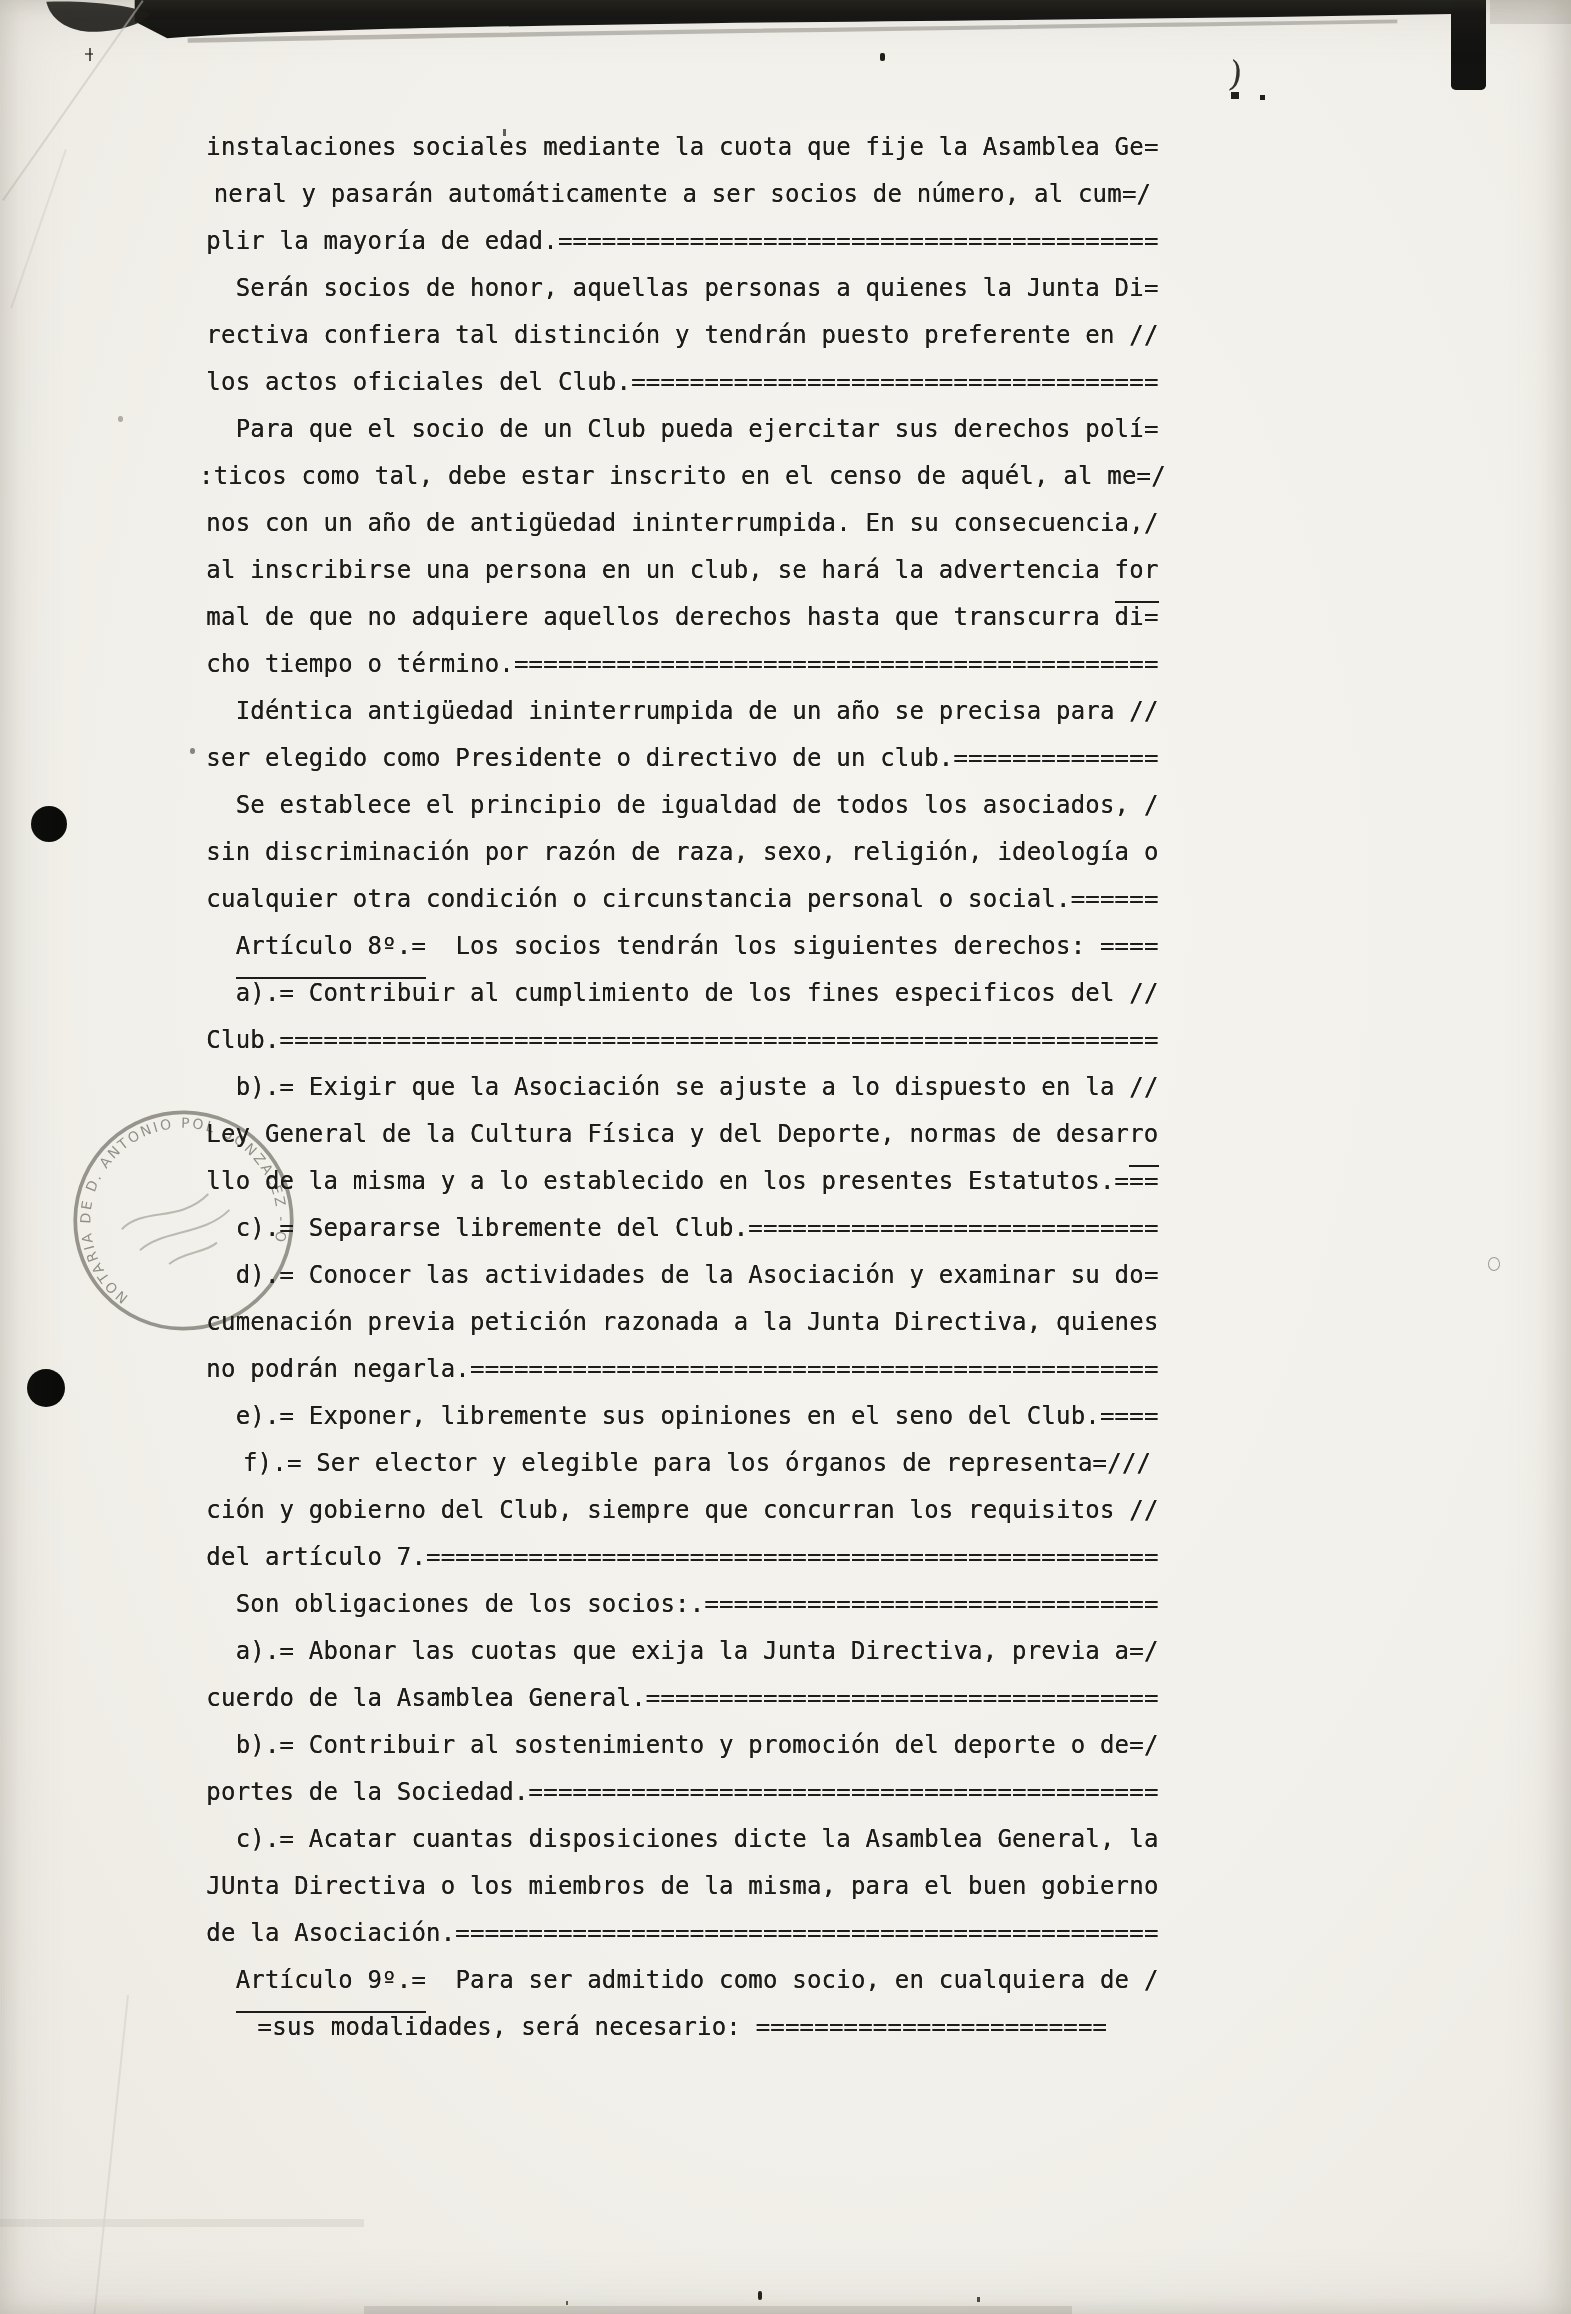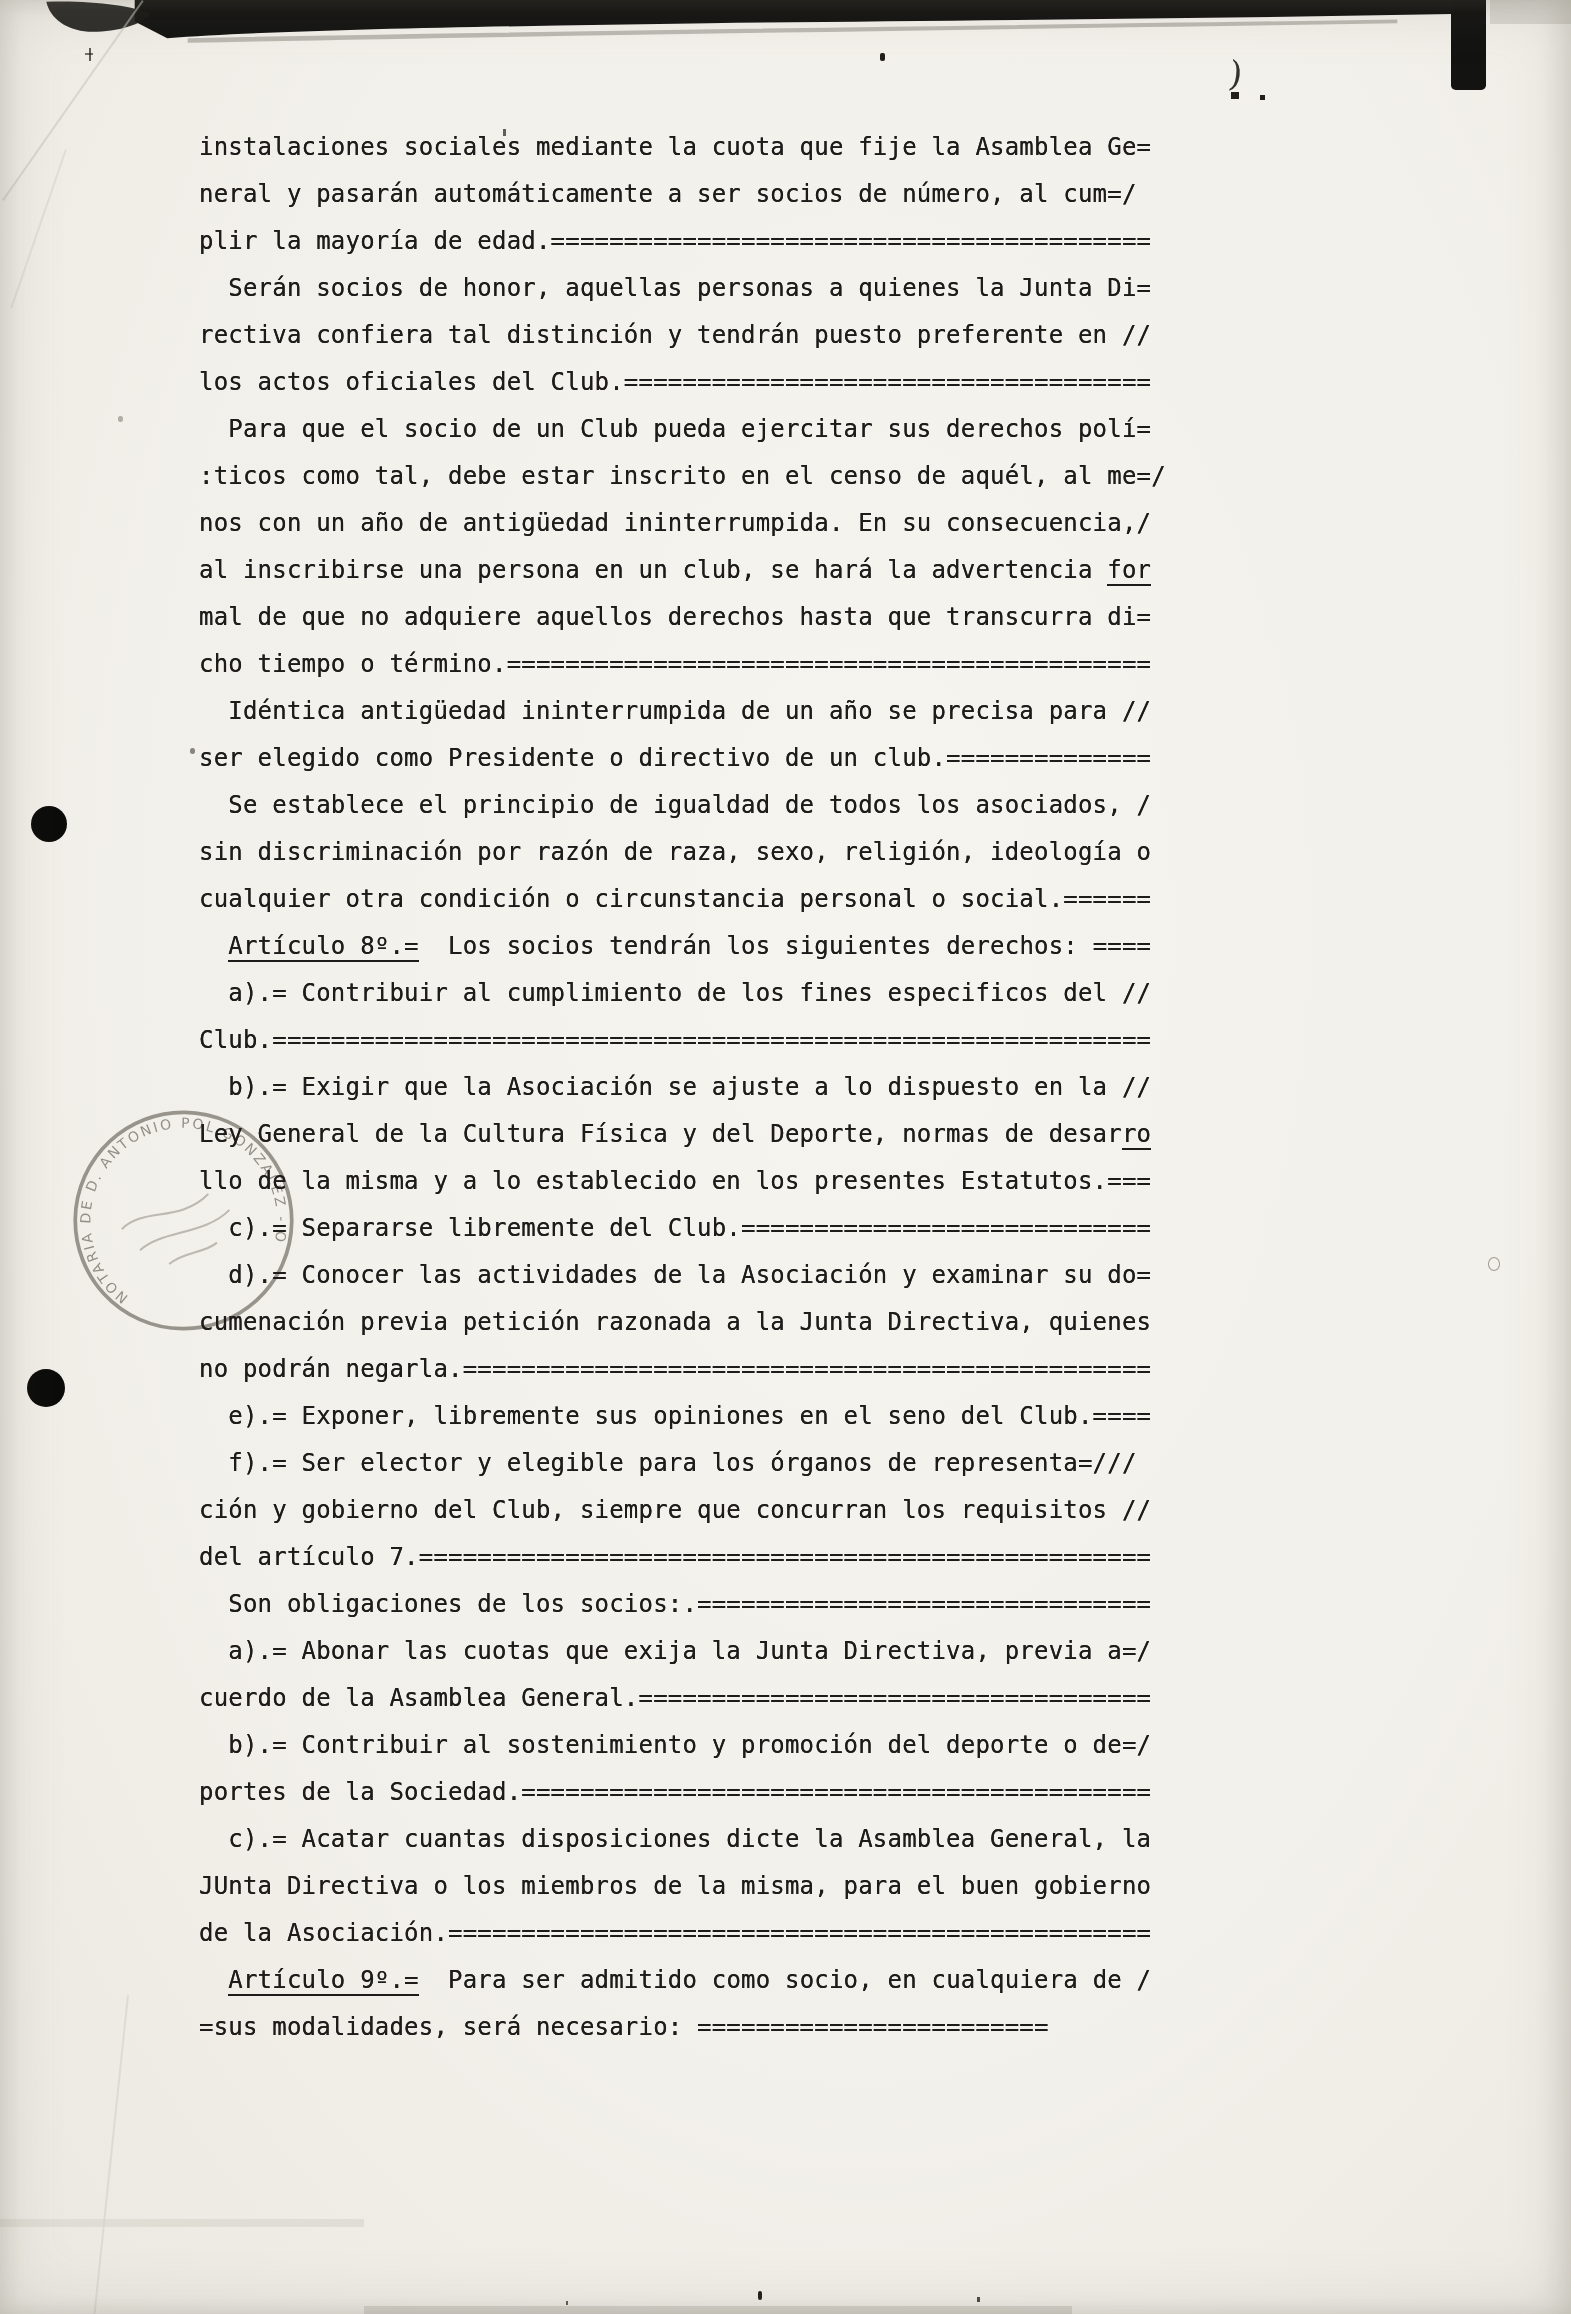--- a/index.html
+++ b/index.html
@@ -4,23 +4,23 @@
 <style>
   html,body{margin:0;padding:0;}
   body{width:1572px;height:2315px;background:#e8e6e0;font-family:"DejaVu Sans Mono",monospace;}
   .page{position:relative;width:1572px;height:2315px;background:
     radial-gradient(ellipse at 55% 40%, #f6f4ef 0%, #f2f0ea 60%, #ebe8e1 100%);
     overflow:hidden;}
   .edge-shade{position:absolute;inset:0;pointer-events:none;
     box-shadow:inset 0 0 65px rgba(110,105,92,.20), inset -13px 0 22.4px rgba(110,105,92,.14), inset 9.3px 0 17px rgba(110,105,92,.10);}
   
   .text-block{position:absolute;left:199px;top:124px;font-size:24px;line-height:47px;
-    letter-spacing:0.2px;color:#1d1c1a;white-space:pre;text-shadow:0 0 0.6px rgba(20,18,16,.85);}
+    letter-spacing:0.2px;color:#1d1c1a;white-space:pre;text-shadow:0 0 0.6px rgba(20,18,16,.85);text-align:center;}
   .line{height:47px;}
-  .ul{border-bottom:2.8px solid #1d1c1a;padding-bottom:0;}
+  .ul{border-bottom:2.8px solid #1d1c1a;padding-bottom:17px;}
   
   .top-art{position:absolute;left:0;top:0;}
   .right-bar{position:absolute;left:1451px;top:0;width:35px;height:90px;background:#131311;border-radius:0 0 4.7px 4.7px;}
   .corner-smudge{position:absolute;left:1490px;top:0;width:82px;height:24px;background:#c9c6bf;opacity:.65;}
   .page-mark{position:absolute;left:1229px;top:54px;font-family:"DejaVu Serif",serif;
     font-size:35px;color:#33312d;transform:rotate(7deg);}
   .hole{position:absolute;background:#0c0c0b;border-radius:50%;}
   .hole-1{left:31px;top:806px;width:36px;height:36px;}
   .hole-2{left:27px;top:1369px;width:38px;height:38px;}
   .stamp{position:absolute;left:65px;top:1102px;transform:rotate(-21deg);opacity:.8;}

